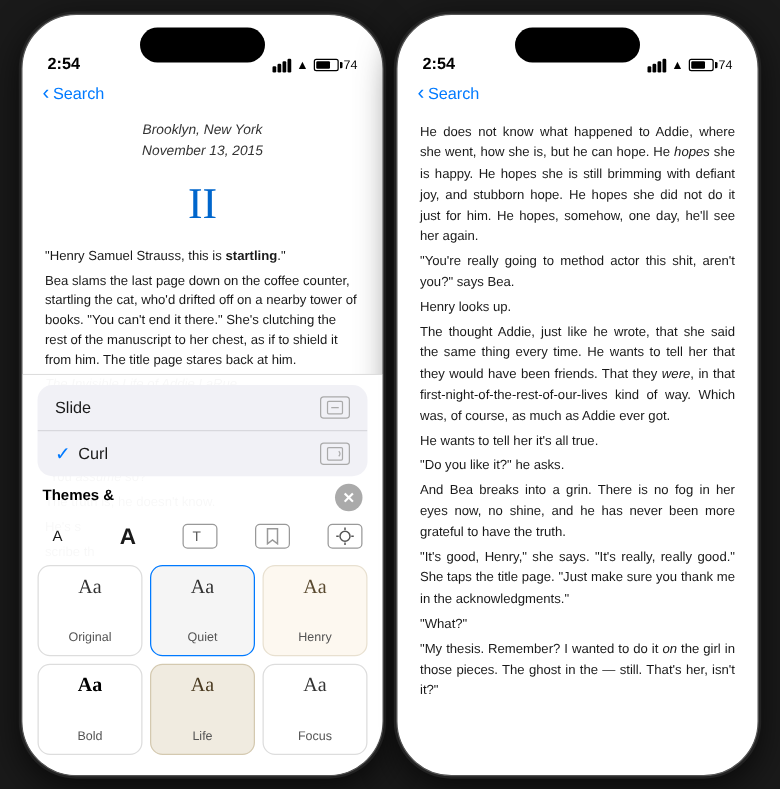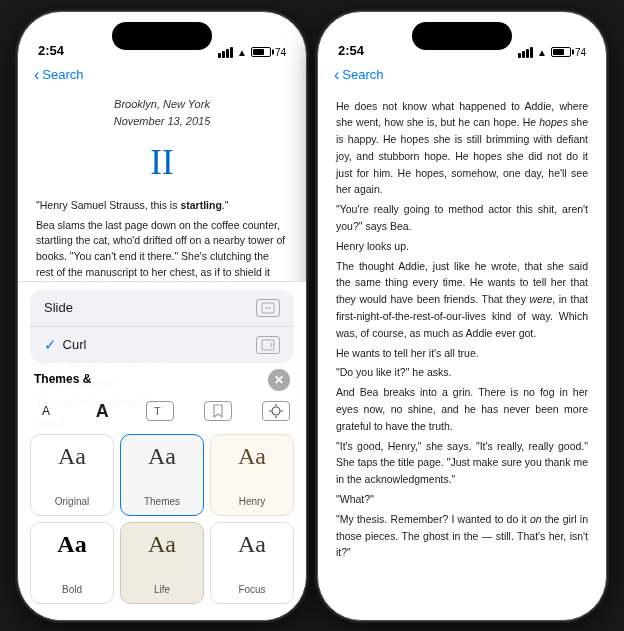--- a/index.html
+++ b/index.html
@@ -311,21 +311,21 @@
       padding: 8px 6px;
       display: flex;
       flex-direction: column;
       align-items: center;
       gap: 4px;
       border: 1.5px solid transparent;
       position: relative;
     }
 
     .theme-card-preview {
-      font-size: 24px;
+      font-size: 16px;
       font-weight: 500;
       text-align: right;
     }
 
     .theme-card-label {
       font-size: 10px;
       color: #555;
       margin-top: 22px;
     }
 
@@ -524,21 +524,21 @@
           </div>
         </div>
 
         <div class="theme-cards-grid">
           <div class="theme-card theme-original">
             <span class="theme-card-preview" style="font-family:Georgia,serif;color:#333;">Aa</span>
             <span class="theme-card-label">Original</span>
           </div>
           <div class="theme-card theme-quiet">
             <span class="theme-card-preview" style="font-family:Georgia,serif;color:#333;">Aa</span>
-            <span class="theme-card-label">Themes</span>
+            <span class="theme-card-label">Quiet</span>
           </div>
           <div class="theme-card theme-paper">
             <span class="theme-card-preview" style="font-family:Georgia,serif;color:#5a4a30;">Aa</span>
             <span class="theme-card-label">Henry</span>
           </div>
           <div class="theme-card theme-bold">
             <span class="theme-card-preview" style="font-family:Georgia,serif;font-weight:800;color:#000;">Aa</span>
             <span class="theme-card-label">Bold</span>
           </div>
           <div class="theme-card theme-calm">

